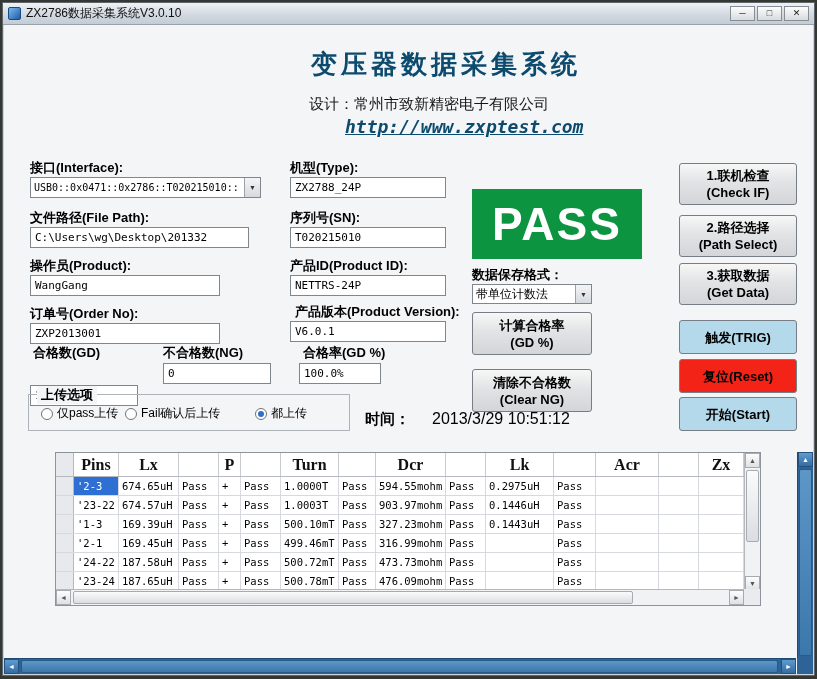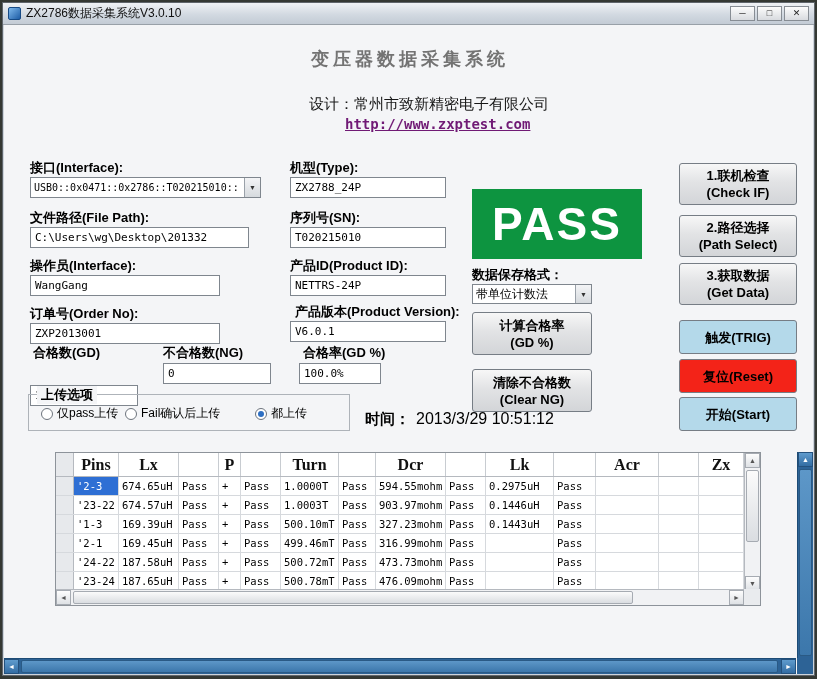--- a/index.html
+++ b/index.html
@@ -11,25 +11,25 @@
   .titlebar { position:absolute; left:0; top:0; right:0; height:22px;
               background:linear-gradient(#eff2f5,#d2d9e1 55%,#c3cbd5);
               border-bottom:1px solid #98a0a8; display:flex; align-items:center; padding:0 5px; }
   .app-icon { width:13px; height:13px; border-radius:2px; margin-right:5px;
               background:linear-gradient(135deg,#7db8ec,#1d5ca5); border:1px solid #164a85; }
   .titlebar-text { font-size:12px; color:#101010; }
   .win-btns { margin-left:auto; display:flex; gap:2px; }
   .win-btn { width:25px; height:15px; text-align:center; font-size:9px; line-height:13px; color:#222;
              background:linear-gradient(#fcfcfc,#d8dbdf); border:1px solid #878d94; }
   
-  .main-title { position:absolute; left:308px; top:44px; font-size:18px; font-weight:bold;
-                letter-spacing:4px; color:#737373; }
+  .main-title { position:absolute; left:308px; top:44px; font-size:26px; font-weight:bold;
+                letter-spacing:4px; color:#0c4a6e; }
   .designer { position:absolute; left:306px; top:92px; font-size:15px; color:#161616; }
   .weblink { position:absolute; left:342px; top:113px; font-family:"DejaVu Sans Mono",monospace;
-             font-size:14px; font-weight:bold; color:#701a75; text-decoration:underline; }
+             font-size:18px; font-weight:bold; color:#0c4a6e; text-decoration:underline;font-style:italic; }
   
   .lbl { position:absolute; font-size:13px; font-weight:bold; color:#000; white-space:nowrap; }
   .tb { position:absolute; height:21px; background:#fff; border:1px solid #7f868e; color:#000;
         font-family:"DejaVu Sans Mono",monospace; font-size:11px; padding:0 4px; }
   .combo { position:absolute; height:21px; background:#fff; border:1px solid #7f868e;
            display:flex; align-items:center; overflow:hidden; }
   .combo-text { flex:1; font-family:"DejaVu Sans Mono",monospace; font-size:10px; padding-left:3px;
                 white-space:nowrap; overflow:hidden; }
   .combo-arrow { width:16px; align-self:stretch; border-left:1px solid #9aa1a9; color:#333;
                  background:linear-gradient(#f3f4f6,#d6dade); font-size:7px;
@@ -50,21 +50,21 @@
               border:1px solid #aeb3b9; }
   .groupbox-label { position:absolute; left:8px; top:-9px; background:#f4f5f7; padding:0 4px;
                     font-size:13px; font-weight:bold; }
   .radio { position:absolute; top:10px; display:flex; align-items:center; gap:4px;
            font-size:12px; white-space:nowrap; }
   .radio-dot { width:12px; height:12px; border-radius:50%; border:1px solid #6d747d;
                background:#fff; position:relative; flex:0 0 auto; }
   .radio.sel .radio-dot::after { content:""; position:absolute; left:2px; top:2px;
                width:6px; height:6px; border-radius:50%; background:#2e6fc2; }
   
-  .time-line { position:absolute; left:362px; top:407px; display:flex; align-items:baseline; gap:6px; }
+  .time-line { position:absolute; left:362px; top:407px; display:flex; align-items:baseline; gap:22px; }
   .time-label { font-size:15px; font-weight:bold; }
   .time-value { font-size:16px; color:#000; }
   
   .grid { position:absolute; left:52px; top:449px; width:706px; height:154px;
           background:#fff; border:1px solid #8d939a; }
   .g-header-row { display:flex; height:24px; border-bottom:1px solid #b5b9bf; background:#fff; }
   .g-hcell { border-right:1px solid #c8ccd1; display:flex; align-items:center; justify-content:center;
              font-family:"Liberation Serif",serif; font-size:16px; font-weight:bold; color:#111; }
   .g-rowhdr { width:18px; flex:0 0 18px; background:#e7e9ec; border-right:1px solid #b5b9bf; }
   .g-corner { height:100%; }
@@ -117,21 +117,21 @@
 
     <div class="lbl" style="left:27px;top:156px">接口(Interface):</div>
     <div class="combo" style="left:27px;top:174px;width:231px">
       <span class="combo-text">USB0::0x0471::0x2786::T020215010::</span>
       <span class="combo-arrow">▼</span>
     </div>
 
     <div class="lbl" style="left:27px;top:206px">文件路径(File Path):</div>
     <input class="tb" style="left: 27px; top: 224px; width: 219px;" value="C:\Users\wg\Desktop\201332">
 
-    <div class="lbl" style="left:27px;top:254px">操作员(Interface):</div>
+    <div class="lbl" style="left:27px;top:254px">操作员(Product):</div>
     <input class="tb" style="left: 27px; top: 272px; width: 190px;" value="WangGang">
 
     <div class="lbl" style="left:27px;top:302px">订单号(Order No):</div>
     <input class="tb" style="left: 27px; top: 320px; width: 190px;" value="ZXP2013001">
 
     <div class="lbl" style="left:30px;top:341px">合格数(GD)</div>
     <div class="lbl" style="left:160px;top:341px">不合格数(NG)</div>
     <div class="lbl" style="left:300px;top:341px">合格率(GD %)</div>
     <input class="tb" style="left: 27px; top: 360px; width: 108px; margin-top: 22px;" value="13">
     <input class="tb" style="left: 160px; top: 360px; width: 108px;" value="0">

